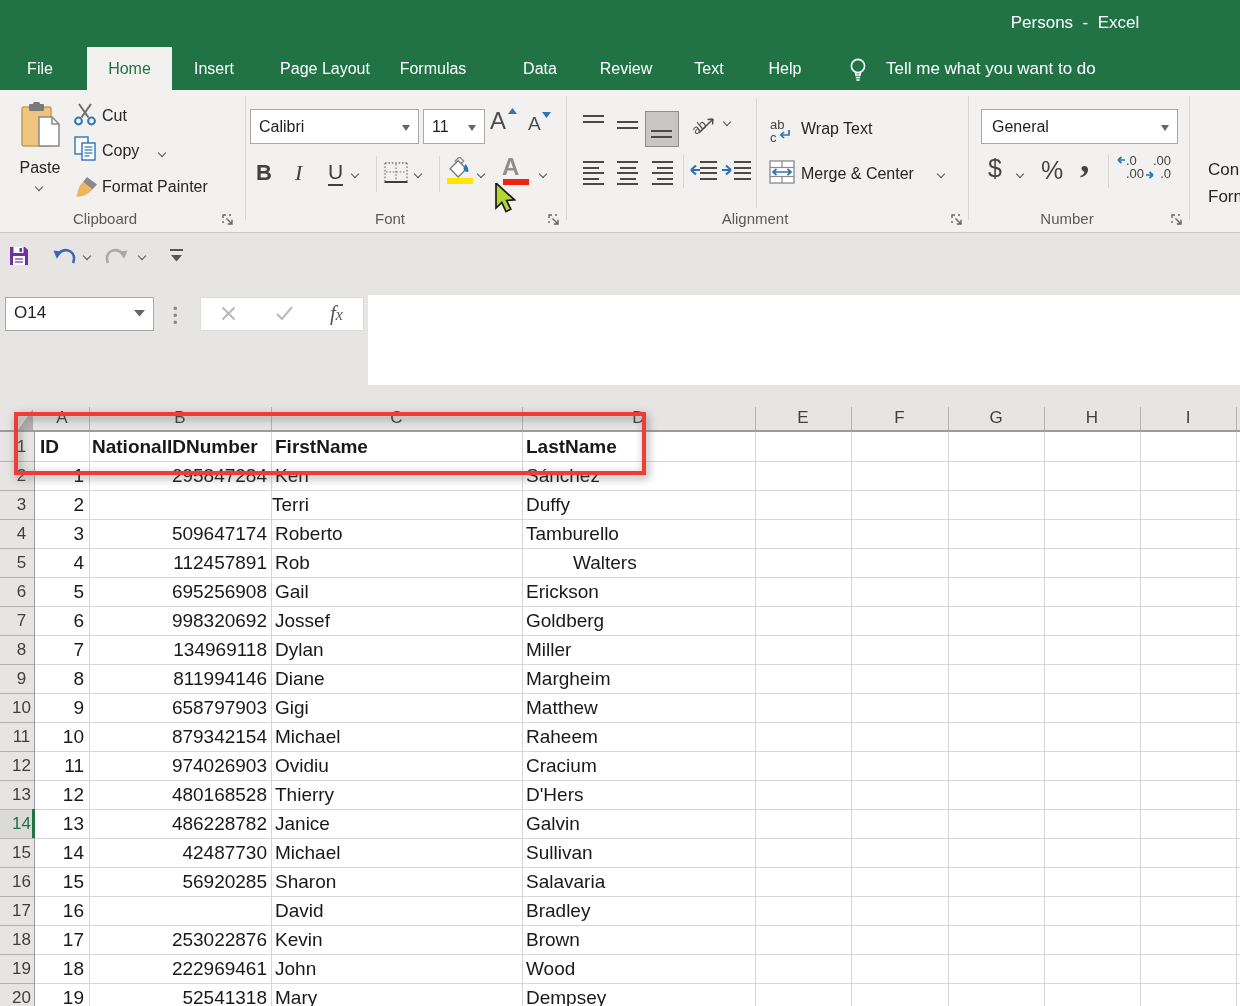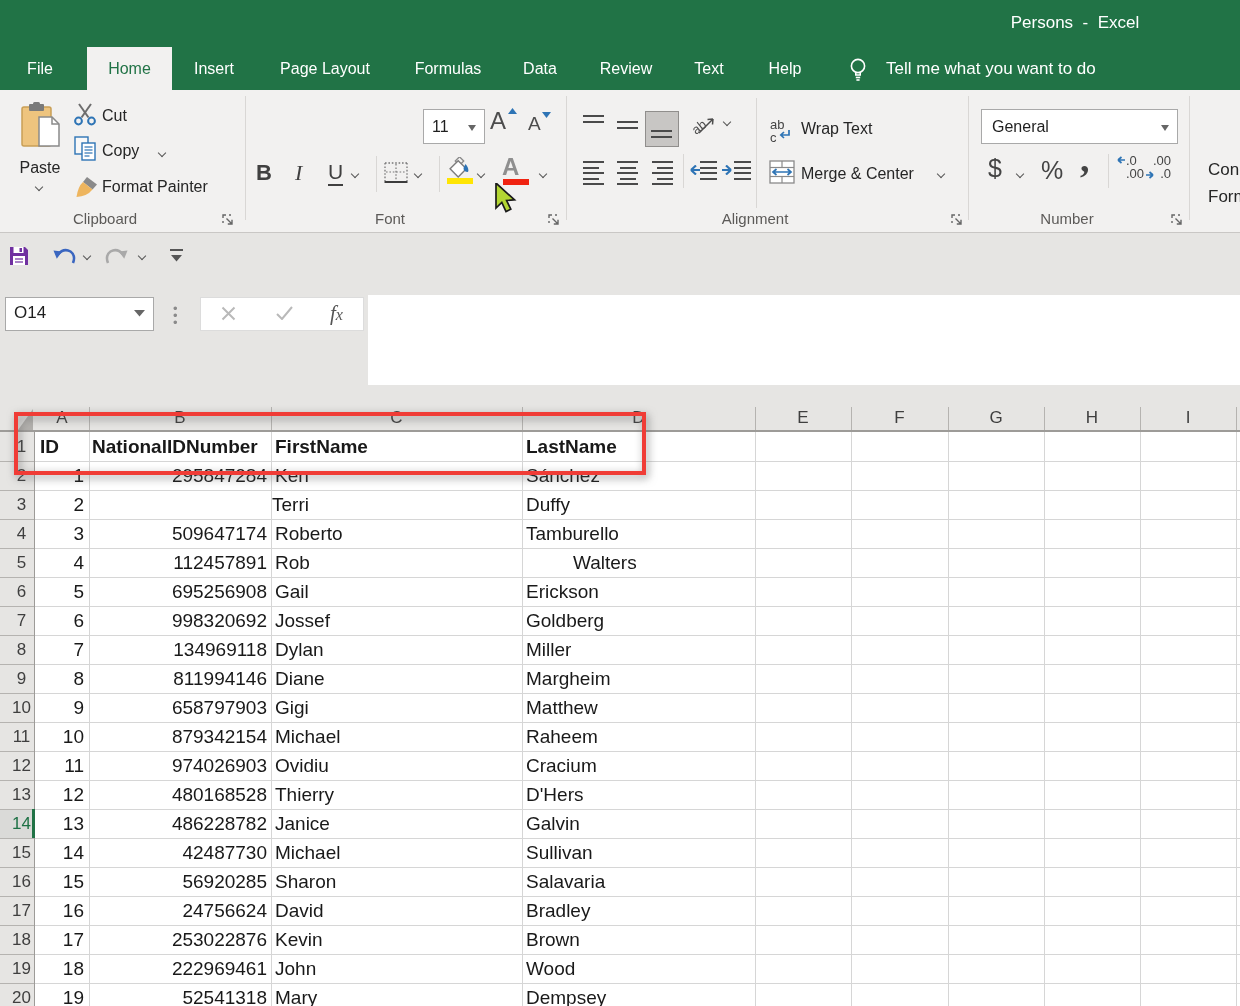--- a/index.html
+++ b/index.html
@@ -33,21 +33,21 @@
 .hgl{position:absolute;left:35px;width:1205px;height:1px;background:#d6d6d6;}
 .cell{position:absolute;font-size:19px;color:#191919;white-space:nowrap;}
 .num{text-align:right;}
 </style></head><body>
 
 <div class="abs" id="green"></div>
 <div class="abs" id="title">Persons&nbsp;&nbsp;-&nbsp;&nbsp;Excel</div>
 <div class="abs tab" style="left:40px;width:120px;margin-left:-60px;">File</div>
 <div class="abs tab" style="left:214px;width:120px;margin-left:-60px;">Insert</div>
 <div class="abs tab" style="left:325px;width:120px;margin-left:-60px;">Page Layout</div>
-<div class="abs tab" style="left:448px;width:120px;margin-left:-60px;">Formulas</div>
+<div class="abs tab" style="left:433px;width:120px;margin-left:-60px;">Formulas</div>
 <div class="abs tab" style="left:540px;width:120px;margin-left:-60px;">Data</div>
 <div class="abs tab" style="left:626px;width:120px;margin-left:-60px;">Review</div>
 <div class="abs tab" style="left:709px;width:120px;margin-left:-60px;">Text</div>
 <div class="abs tab" style="left:785px;width:120px;margin-left:-60px;">Help</div>
 <div class="abs" id="hometab">Home</div>
 <svg class="abs" style="left:847px;top:57px;" width="22" height="26" viewBox="0 0 22 26">
 <circle cx="11" cy="9" r="6.6" fill="none" stroke="#fff" stroke-width="1.6"></circle>
 <path d="M8.8 15 v3 h4.4 v-3" fill="none" stroke="#fff" stroke-width="1.6"></path>
 <line x1="8.8" y1="20.5" x2="13.2" y2="20.5" stroke="#fff" stroke-width="1.6"></line>
 <line x1="9.4" y1="23" x2="12.6" y2="23" stroke="#fff" stroke-width="1.6"></line>
@@ -87,20 +87,21 @@
 <svg class="abs" style="left:75px;top:86px;" width="24" height="22" viewBox="0 0 24 22">
 <path d="M12 1 L22 8.5 L17.5 13.5 L8 6 Z" fill="#8a8a8a"></path>
 <path d="M8 6 L17.5 13.5 Q12 20.5 1.5 21 Q3 10.5 8 6 Z" fill="#eeb55e"></path>
 </svg>
 <div class="rtxt" style="left:102px;top:88px;">Format Painter</div>
 <div class="glabel" style="left:70px;width:70px;">Clipboard</div>
 <svg class="abs" style="left:222px;top:124px;" width="12" height="12" viewBox="0 0 12 12">
       <path d="M1 4 V1 H4 M7 1 h2 M1 7 v2" fill="none" stroke="#666" stroke-width="1.4"></path>
       <path d="M4.5 4.5 L10 10 M10 5.8 V10 H5.8" fill="none" stroke="#666" stroke-width="1.4"></path>
     </svg>
+<div class="combo" style="left:250px;top:19px;width:167px;height:33px;line-height:33px;"><span style="margin-left:8px;">Calibri</span><span class="ar"></span></div>
 <div class="combo" style="left:423px;top:19px;width:60px;height:33px;line-height:33px;"><span style="margin-left:8px;">11</span><span class="ar"></span></div>
 <div class="abs" style="left:490px;top:17px;font-size:24px;color:#4d4d4d;">A</div>
 <svg class="abs" style="left:508px;top:18px;" width="9" height="7">
       <polygon points="4.5,0 9,6 0,6" fill="#2e74b5"></polygon>
     </svg>
 <div class="abs" style="left:528px;top:23px;font-size:19px;color:#4d4d4d;">A</div>
 <svg class="abs" style="left:542px;top:22px;" width="9" height="7">
       <polygon points="0,0 9,0 4.5,6" fill="#2e74b5"></polygon>
     </svg>
 <div class="abs" style="left:256px;top:70px;font-size:22px;font-weight:bold;color:#404040;">B</div>
@@ -407,21 +408,20 @@
 <div class="cell" style="left:526px;top:405px;height:29px;line-height:29px;">Galvin</div>
 <div class="cell num" style="left:40px;top:434px;width:44px;height:29px;line-height:29px;">14</div>
 <div class="cell num" style="left:92px;top:434px;width:175px;height:29px;line-height:29px;">42487730</div>
 <div class="cell" style="left:275px;top:434px;height:29px;line-height:29px;">Michael</div>
 <div class="cell" style="left:526px;top:434px;height:29px;line-height:29px;">Sullivan</div>
 <div class="cell num" style="left:40px;top:463px;width:44px;height:29px;line-height:29px;">15</div>
 <div class="cell num" style="left:92px;top:463px;width:175px;height:29px;line-height:29px;">56920285</div>
 <div class="cell" style="left:275px;top:463px;height:29px;line-height:29px;">Sharon</div>
 <div class="cell" style="left:526px;top:463px;height:29px;line-height:29px;">Salavaria</div>
 <div class="cell num" style="left:40px;top:492px;width:44px;height:29px;line-height:29px;">16</div>
-<div class="cell num" style="left:92px;top:492px;width:175px;height:29px;line-height:29px;">24756624</div>
 <div class="cell" style="left:275px;top:492px;height:29px;line-height:29px;">David</div>
 <div class="cell" style="left:526px;top:492px;height:29px;line-height:29px;">Bradley</div>
 <div class="cell num" style="left:40px;top:521px;width:44px;height:29px;line-height:29px;">17</div>
 <div class="cell num" style="left:92px;top:521px;width:175px;height:29px;line-height:29px;">253022876</div>
 <div class="cell" style="left:275px;top:521px;height:29px;line-height:29px;">Kevin</div>
 <div class="cell" style="left:526px;top:521px;height:29px;line-height:29px;">Brown</div>
 <div class="cell num" style="left:40px;top:550px;width:44px;height:29px;line-height:29px;">18</div>
 <div class="cell num" style="left:92px;top:550px;width:175px;height:29px;line-height:29px;">222969461</div>
 <div class="cell" style="left:275px;top:550px;height:29px;line-height:29px;">John</div>
 <div class="cell" style="left:526px;top:550px;height:29px;line-height:29px;">Wood</div>

